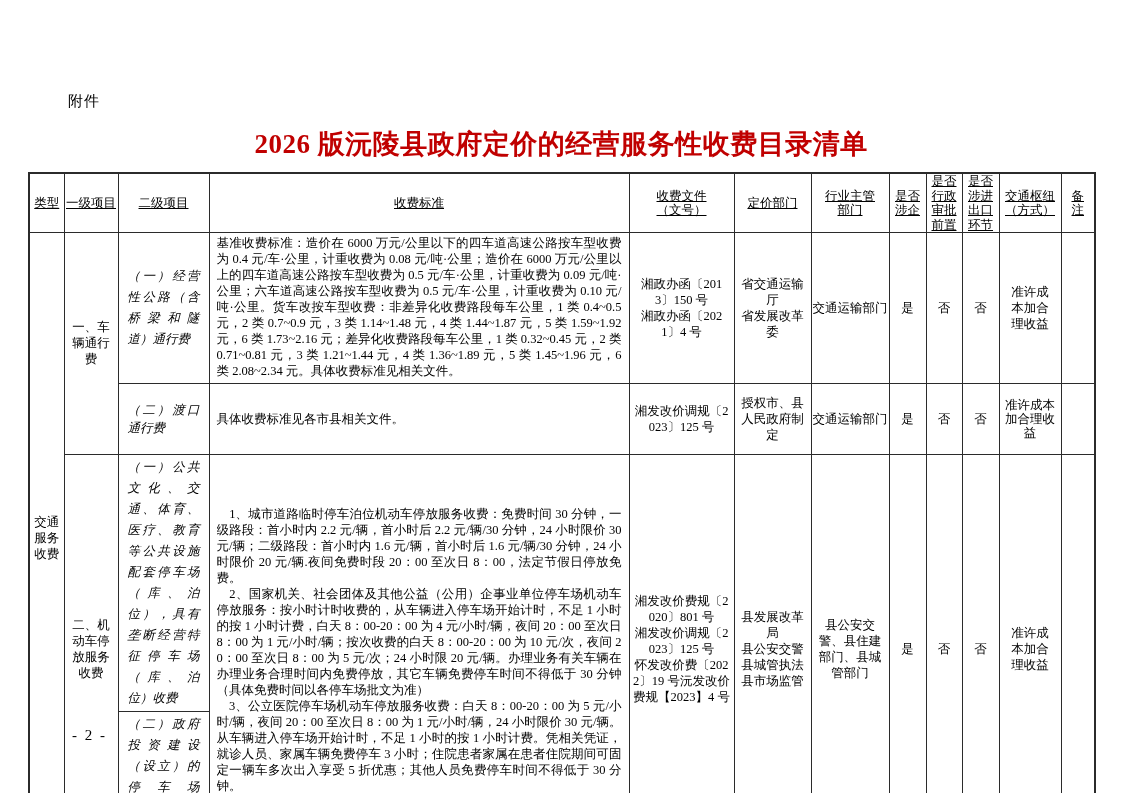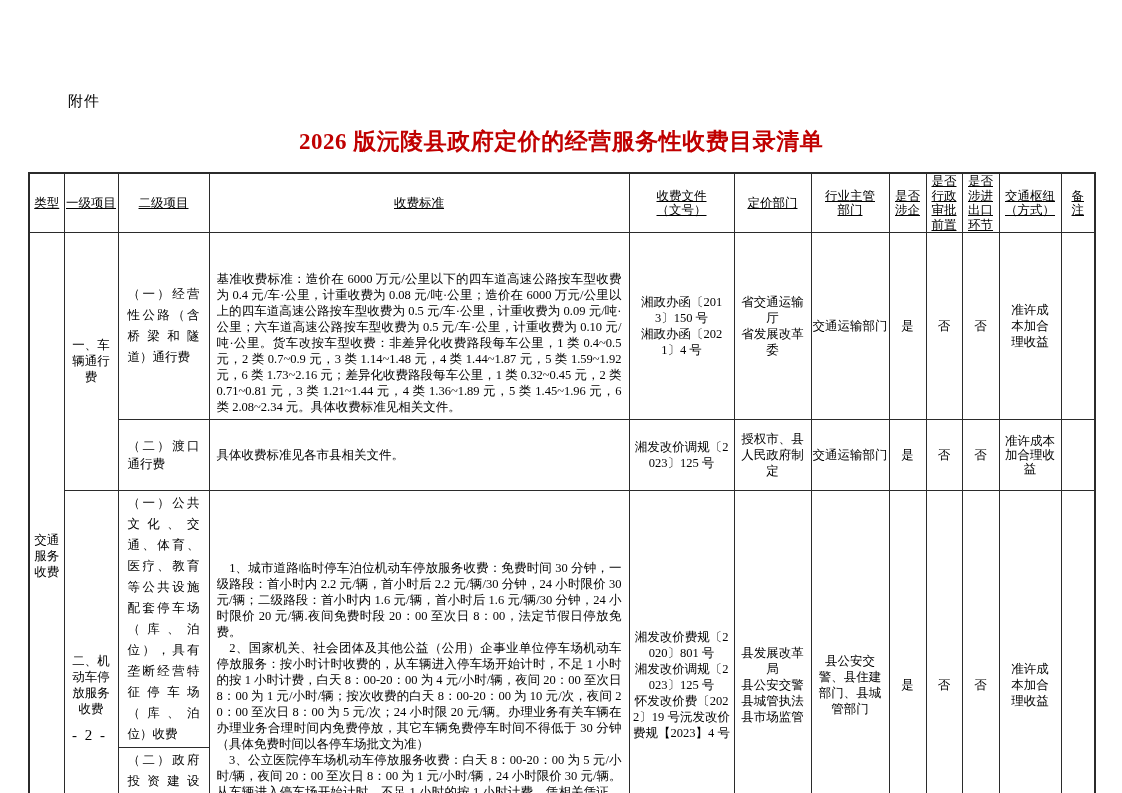--- a/index.html
+++ b/index.html
@@ -4,33 +4,33 @@
 <style>
   html,body{margin:0;padding:0;}
   body{
     width:1122px;height:793px;position:relative;background:#ffffff;
     font-family:"Liberation Serif","DejaVu Serif",serif;color:#000;
     overflow:hidden;
   }
   .attachment{position:absolute;left:68px;top:92px;font-size:15px;letter-spacing:1px;}
   .doc-title{
     position:absolute;left:0;top:126px;width:1122px;text-align:center;
-    font-size:23px;font-weight:bold;color:#c00000;letter-spacing:0.5px;
+    font-size:27px;font-weight:bold;color:#c00000;letter-spacing:0.5px;
   }
   .table-wrap{position:absolute;left:28px;top:172px;}
   table{border-collapse:collapse;table-layout:fixed;width:1066px;}
   td{border:1px solid #2b2b2b;vertical-align:middle;font-size:12.5px;
      line-height:16px;padding:19px 3px;overflow:hidden;word-break:break-all;}
   table{border:2px solid #2b2b2b;}
   .hdr{text-align:center;white-space:pre-line;line-height:14.5px;padding:0 1px;text-decoration:underline;}
   .ctr{text-align:center;}
   .pre{white-space:pre-line;}
   .std{padding:2px 7px;line-height:16px;vertical-align:middle;}
-  .std-inner{overflow:hidden;white-space:pre-line;text-align:justify;margin-top:36px;}
-  .lv2{padding:2px 9px;text-align:justify;line-height:21px;}
+  .std-inner{overflow:hidden;white-space:pre-line;text-align:justify;}
+  .lv2{padding:2px 9px;text-align:justify;line-height:21px;font-style:italic;}
   .page-num{position:absolute;left:72px;top:727px;font-size:15px;letter-spacing:2px;}
 </style>
 </head>
 <body>
 
 <div class="attachment">附件</div>
 
 <div class="doc-title">2026 版沅陵县政府定价的经营服务性收费目录清单</div>
 
 <div class="table-wrap">

